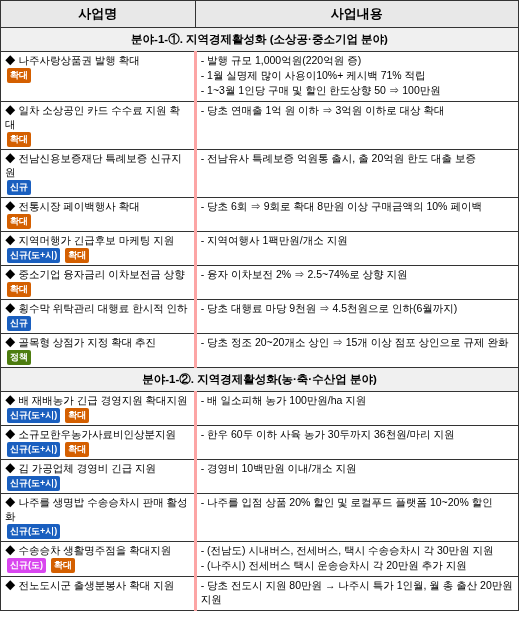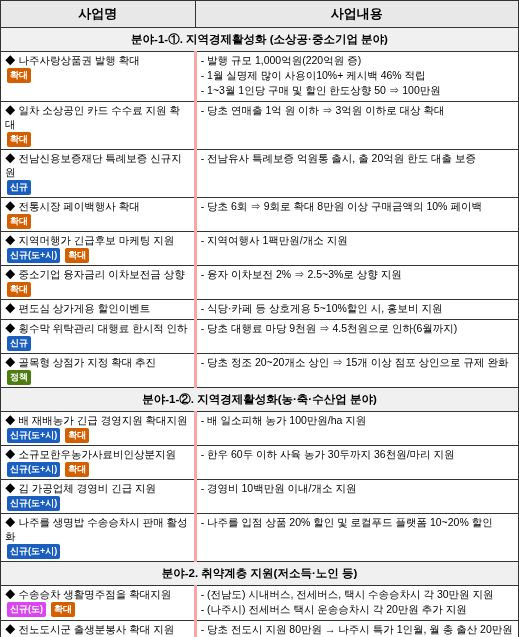--- a/index.html
+++ b/index.html
@@ -68,21 +68,21 @@
     </tr>
   </thead>
   <tbody id="table-body">
   <tr class="section-header">
         <td colspan="2">분야-1-①. 지역경제활성화 (소상공·중소기업 분야)</td>
       </tr>
       <tr class="row-item">
         <td class="name-cell"><span>◆ 나주사랑상품권 발행 확대</span><br><span class="badge" style="background: rgb(212, 95, 0);">확대</span> </td>
         <td>
           <span class="content-line">- 발행 규모 1,000억원(220억원 증)</span>
-          <span class="content-line">- 1월 실명제 많이 사용이10%+ 케시백 46% 적립</span>
+          <span class="content-line">- 1월 실명제 많이 사용이10%+ 케시백 71% 적립</span>
           <span class="content-line">- 1~3월 1인당 구매 및 할인 한도상향 50 ⇒ 100만원</span>
         </td>
       </tr>
       <tr class="row-item">
         <td class="name-cell"><span>◆ 일차 소상공인 카드 수수료 지원 확대</span><br><span class="badge" style="background: rgb(212, 95, 0);">확대</span> </td>
         <td>
           <span class="content-line">- 당초 연매출 1억 원 이하 ⇒ 3억원 이하로 대상 확대</span>
         </td>
       </tr>
       <tr class="row-item">
@@ -99,27 +99,21 @@
       </tr>
       <tr class="row-item">
         <td class="name-cell"><span>◆ 지역머행가 긴급후보 마케팅 지원</span><br><span class="badge" style="background: rgb(26, 95, 191);">신규(도+시)</span> <span class="badge" style="background: rgb(212, 95, 0);">확대</span> </td>
         <td>
           <span class="content-line">- 지역여행사 1팩만원/개소 지원</span>
         </td>
       </tr>
       <tr class="row-item">
         <td class="name-cell"><span>◆ 중소기업 융자금리 이차보전금 상향</span><br><span class="badge" style="background: rgb(212, 95, 0);">확대</span> </td>
         <td>
-          <span class="content-line">- 융자 이차보전 2% ⇒ 2.5~3%로 상향 지원</span>
-        </td>
-      </tr>
-      <tr class="row-item">
-        <td class="name-cell"><span>◆ 편도심 상가게용 할인이벤트</span></td>
-        <td>
-          <span class="content-line">- 식당·카페 등 상호게용 5~10%할인 시, 홍보비 지원</span>
+          <span class="content-line">- 융자 이차보전 2% ⇒ 2.5~74%로 상향 지원</span>
         </td>
       </tr>
       <tr class="row-item">
         <td class="name-cell"><span>◆ 횡수막 위탁관리 대행료 한시적 인하</span><br><span class="badge" style="background: rgb(26, 95, 191);">신규</span> </td>
         <td>
           <span class="content-line">- 당초 대행료 마당 9천원 ⇒ 4.5천원으로 인하(6월까지)</span>
         </td>
       </tr>
       <tr class="row-item">
         <td class="name-cell"><span>◆ 골목형 상점가 지정 확대 추진</span><br><span class="badge" style="background: #4d7c0f;">정책</span> </td>
@@ -147,23 +141,20 @@
         <td>
           <span class="content-line">- 경영비 10백만원 이내/개소 지원</span>
         </td>
       </tr>
       <tr class="row-item">
         <td class="name-cell"><span>◆ 나주를 생명밥 수송승차시 판매 활성화</span><br><span class="badge" style="background: rgb(26, 95, 191);">신규(도+시)</span> </td>
         <td>
           <span class="content-line">- 나주를 입점 상품 20% 할인 및 로컬푸드 플랫폼 10~20% 할인</span>
         </td>
       </tr>
-      <tr class="section-header">
-        <td colspan="2">분야-2. 취약계층 지원(저소득·노인 등)</td>
-      </tr>
       <tr class="row-item">
         <td class="name-cell"><span>◆ 수송승차 생활명주점을 확대지원</span><br><span class="badge" style="background: #d946ef;">신규(도)</span> <span class="badge" style="background: rgb(212, 95, 0);">확대</span> </td>
         <td>
           <span class="content-line">- (전남도) 시내버스, 전세버스, 택시 수송승차시 각 30만원 지원</span>
           <span class="content-line">- (나주시) 전세버스 택시 운송승차시 각 20만원 추가 지원</span>
         </td>
       </tr>
       <tr class="row-item">
         <td class="name-cell"><span>◆ 전노도시군 출생분봉사 확대 지원</span><br>  </td>
         <td>

